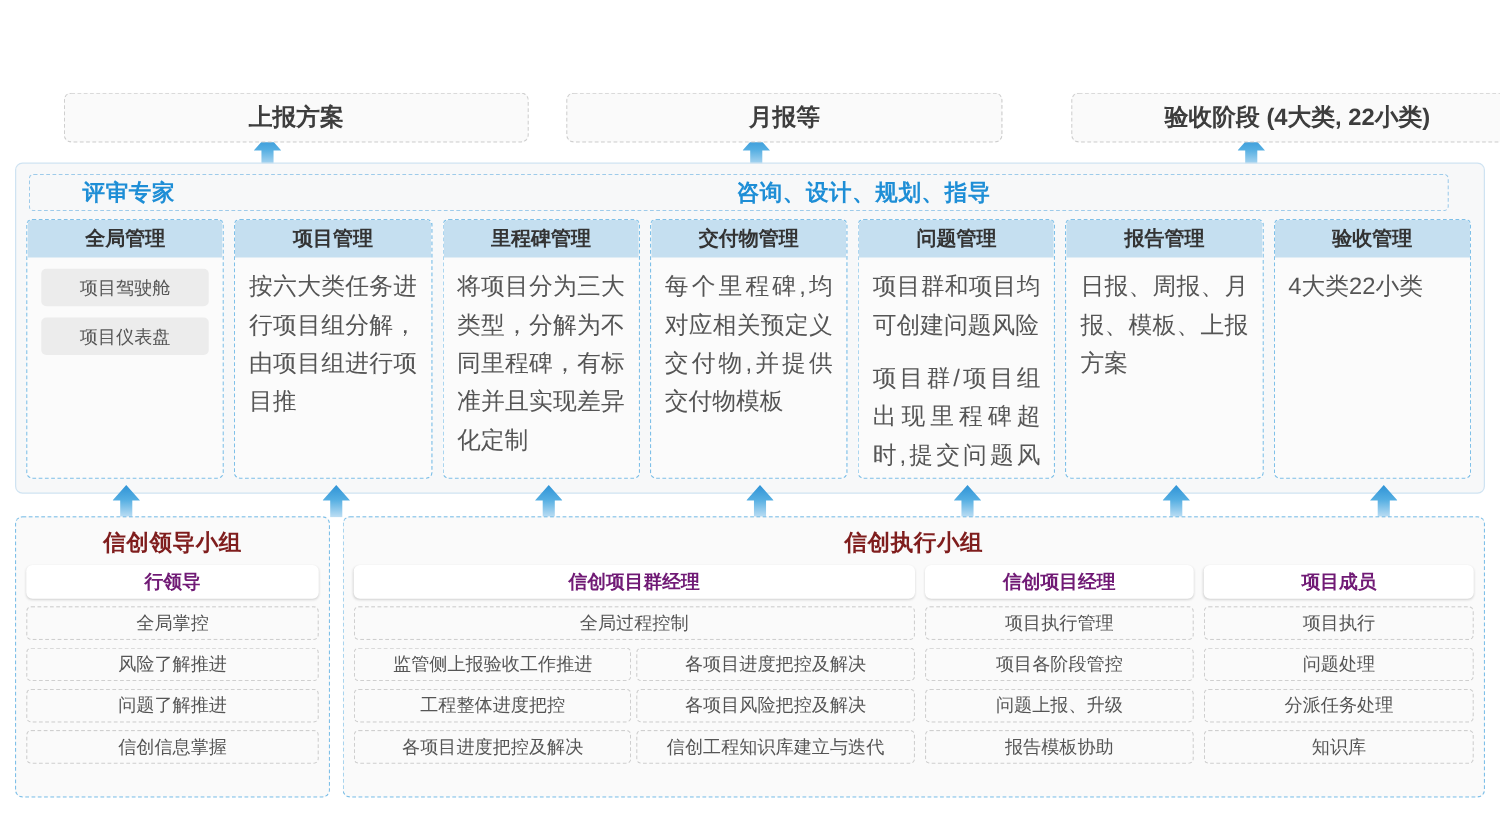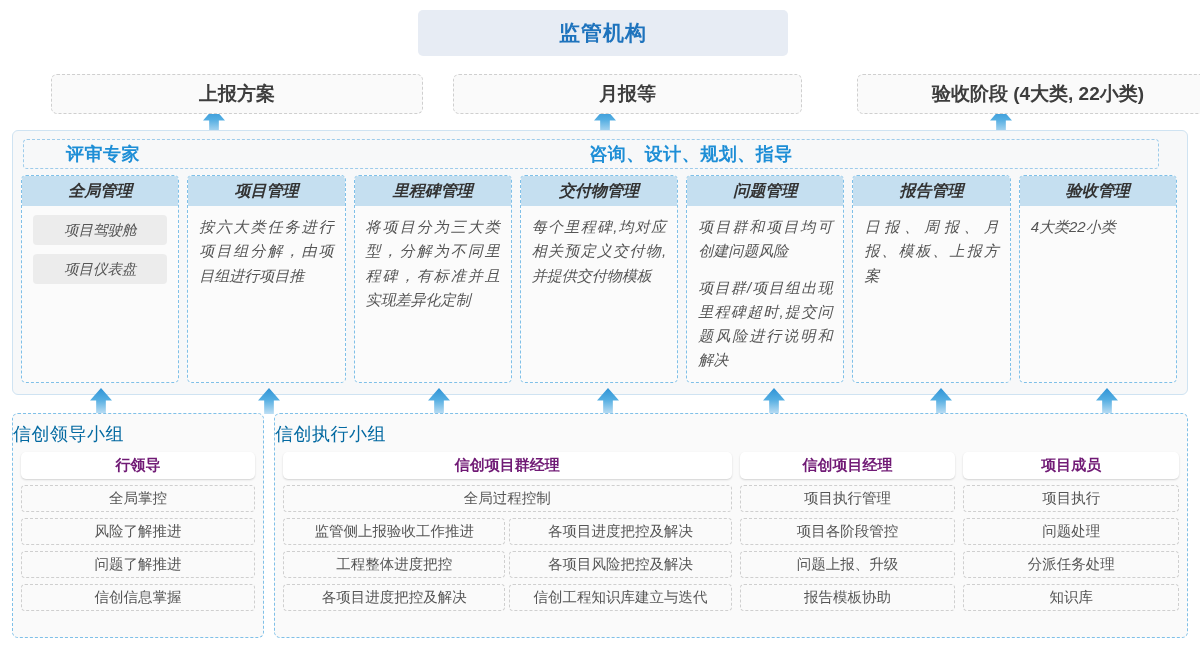--- a/index.html
+++ b/index.html
@@ -50,52 +50,52 @@
     position: absolute; left: 10px; top: 8px; right: 28px; height: 30px;
     border: 1px dashed #9ecbea; border-radius: 4px; background: transparent; font-family: Liberation Serif, serif;
   }
   .middle-head .lbl {
     position: absolute; top: 50%; transform: translateY(-50%);
     font-size: 18px; font-weight: bold; color: #1e8ed6; letter-spacing: .5px;
   }
   .middle-head .lbl-left { left: 42px; }
   .middle-head .lbl-right { left: 50%; transform: translate(-50%, -50%); margin-left: 100px; }
 
-  .cards { position: absolute; left: 8px; top: 44px; right: 10px; height: 208px; display: flex; gap: 8px; font-style: italic; }
+  .cards { position: absolute; left: 8px; top: 44px; right: 10px; height: 208px; display: flex; gap: 8px; }
   .card {
     flex: 1 1 0; border: 1px dashed #7fc0e8; border-radius: 5px;
     background: #fbfbfb; display: flex; flex-direction: column; overflow: hidden;
   }
   .card-head {
     height: 30px; background: #c5dff0; display: flex; align-items: center; justify-content: center;
     font-size: 16px; font-weight: bold; color: #333; flex: 0 0 auto;
   }
   .card-body { flex: 1 1 auto; padding: 9px 11px; }
   .card-body p {
-    font-size: 15px; line-height: 1.62; color: #555; text-align: justify;
+    font-size: 19px; line-height: 1.62; color: #555; text-align: justify;
     text-align-last: left; margin-bottom: 12px;
   }
   .card-body p:last-child { margin-bottom: 0; }
   .pill {
     background: #ececec; border-radius: 4px; height: 30px; margin-bottom: 9px;
     display: flex; align-items: center; justify-content: center;
     font-size: 14.5px; color: #555;
   }
 
   
   .bottom { position: absolute; left: 12px; top: 413px; width: 1176px; height: 225px; }
   .group {
     position: absolute; top: 0; height: 225px;
     border: 1px dashed #7fc0e8; border-radius: 6px; background: #fafafa;
   }
   #grp-lead { left: 0px;   width: 252px; }
   #grp-exec { left: 262px; width: 914px; }
   .group-title {
-    position: absolute; top: 8px; width: 100%; 
-    font-size: 18px; font-weight: normal; color: #0369a1; letter-spacing: .5px;
+    position: absolute; top: 8px; width: 100%; text-align: center;
+    font-size: 18px; font-weight: bold; color: #7f1d1d; letter-spacing: .5px;
   }
   .col-wrap { position: absolute; left: 8px; right: 8px; top: 38px; display: flex; gap: 8px; }
   .col { display: flex; flex-direction: column; }
   .col-head {
     height: 27px; background: #ffffff; border-radius: 5px;
     box-shadow: 0 1px 2px rgba(0,0,0,.16);
     display: flex; align-items: center; justify-content: center;
     font-size: 15px; font-weight: bold; color: #701a75; margin-bottom: 6px;
   }
   .col-item {
@@ -105,23 +105,20 @@
   }
   .col-item:last-child { margin-bottom: 0; }
   .subcols { display: flex; gap: 4px; }
   .subcols > div { flex: 1 1 0; }
 </style>
 </head>
 <body>
 
 <div class="page">
 
-  <div class="regulator">
-    <span>监管机构</span>
-  </div>
 
   <div class="arrow" style="left:203px;  top:108px;"></div>
   <div class="arrow" style="left:594px;  top:108px;"></div>
   <div class="arrow" style="left:990px;  top:108px;"></div>
 
   <div class="report-row">
     <div class="dashed-box" id="rep0">
       <span>上报方案</span>
     </div>
     <div class="dashed-box" id="rep1">

